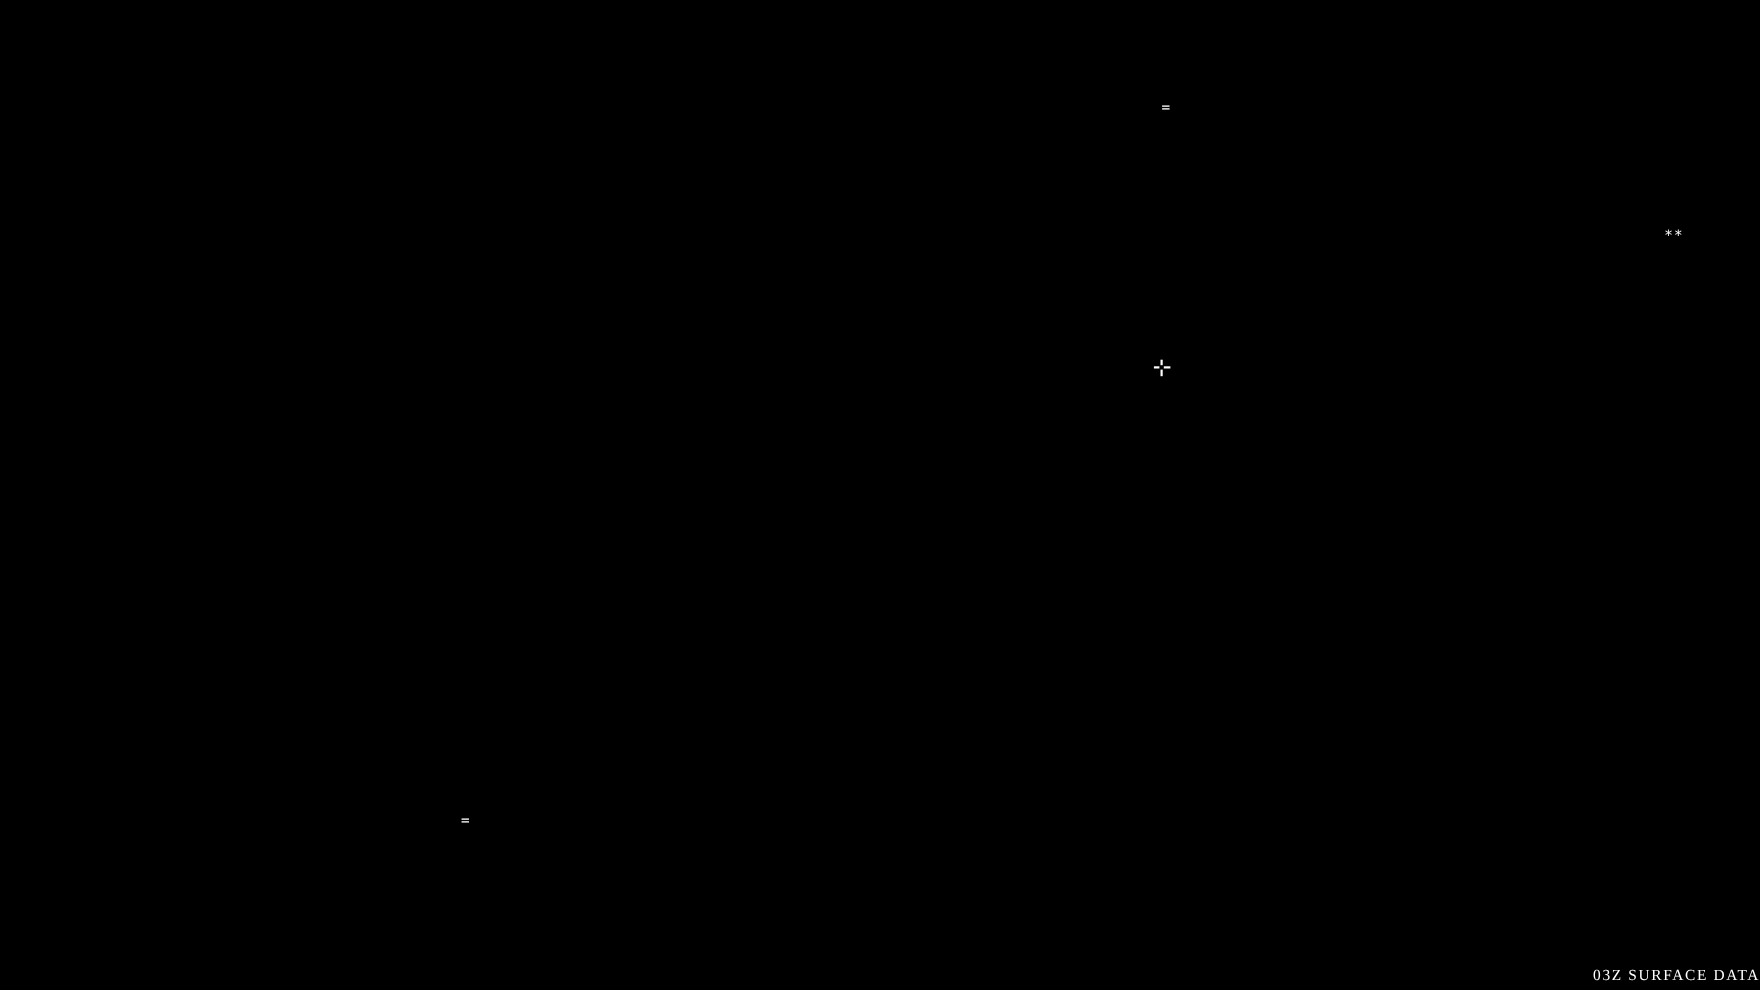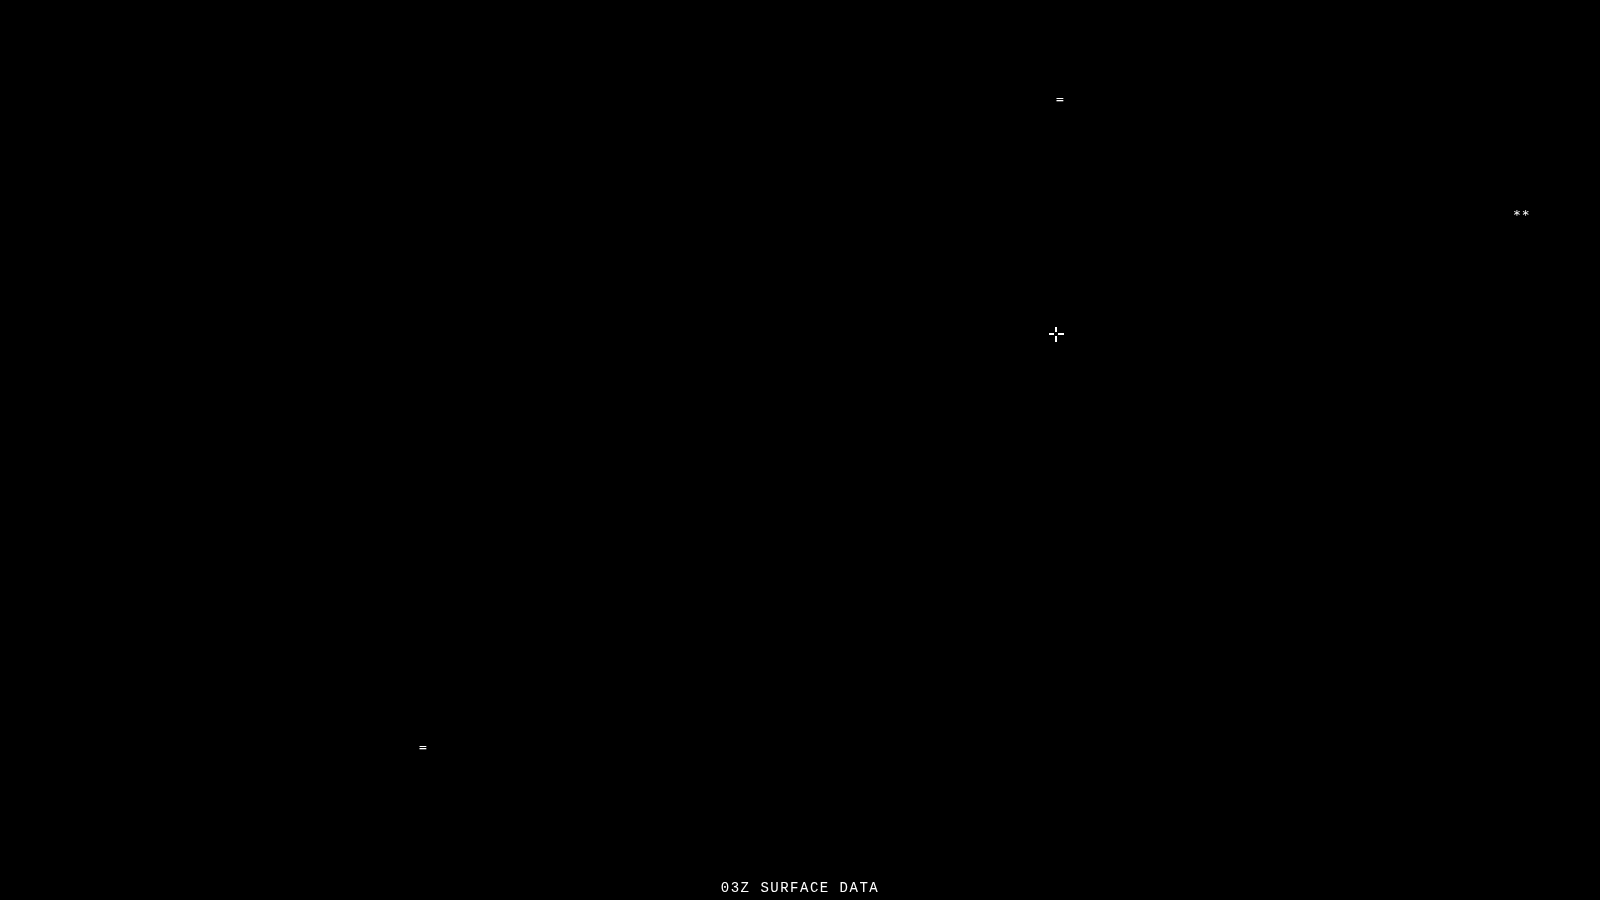--- a/index.html
+++ b/index.html
@@ -63,22 +63,22 @@
     left: 5px;
     top: 5px;
     width: 4px;
     height: 4px;
     background: #000000;
   }
   #caption {
     position: absolute;
     left: 0;
     width: 1600px;
-    text-align: center;
-    font-family: Liberation Mono, monospace;
+    text-align: right;
+    font-family: Liberation Serif, serif;
     font-size: 14px;
     letter-spacing: 1.5px;
     color: #ffffff;
     white-space: pre;
   }
 </style>
 </head>
 <body>
 
 <div id="screen">

